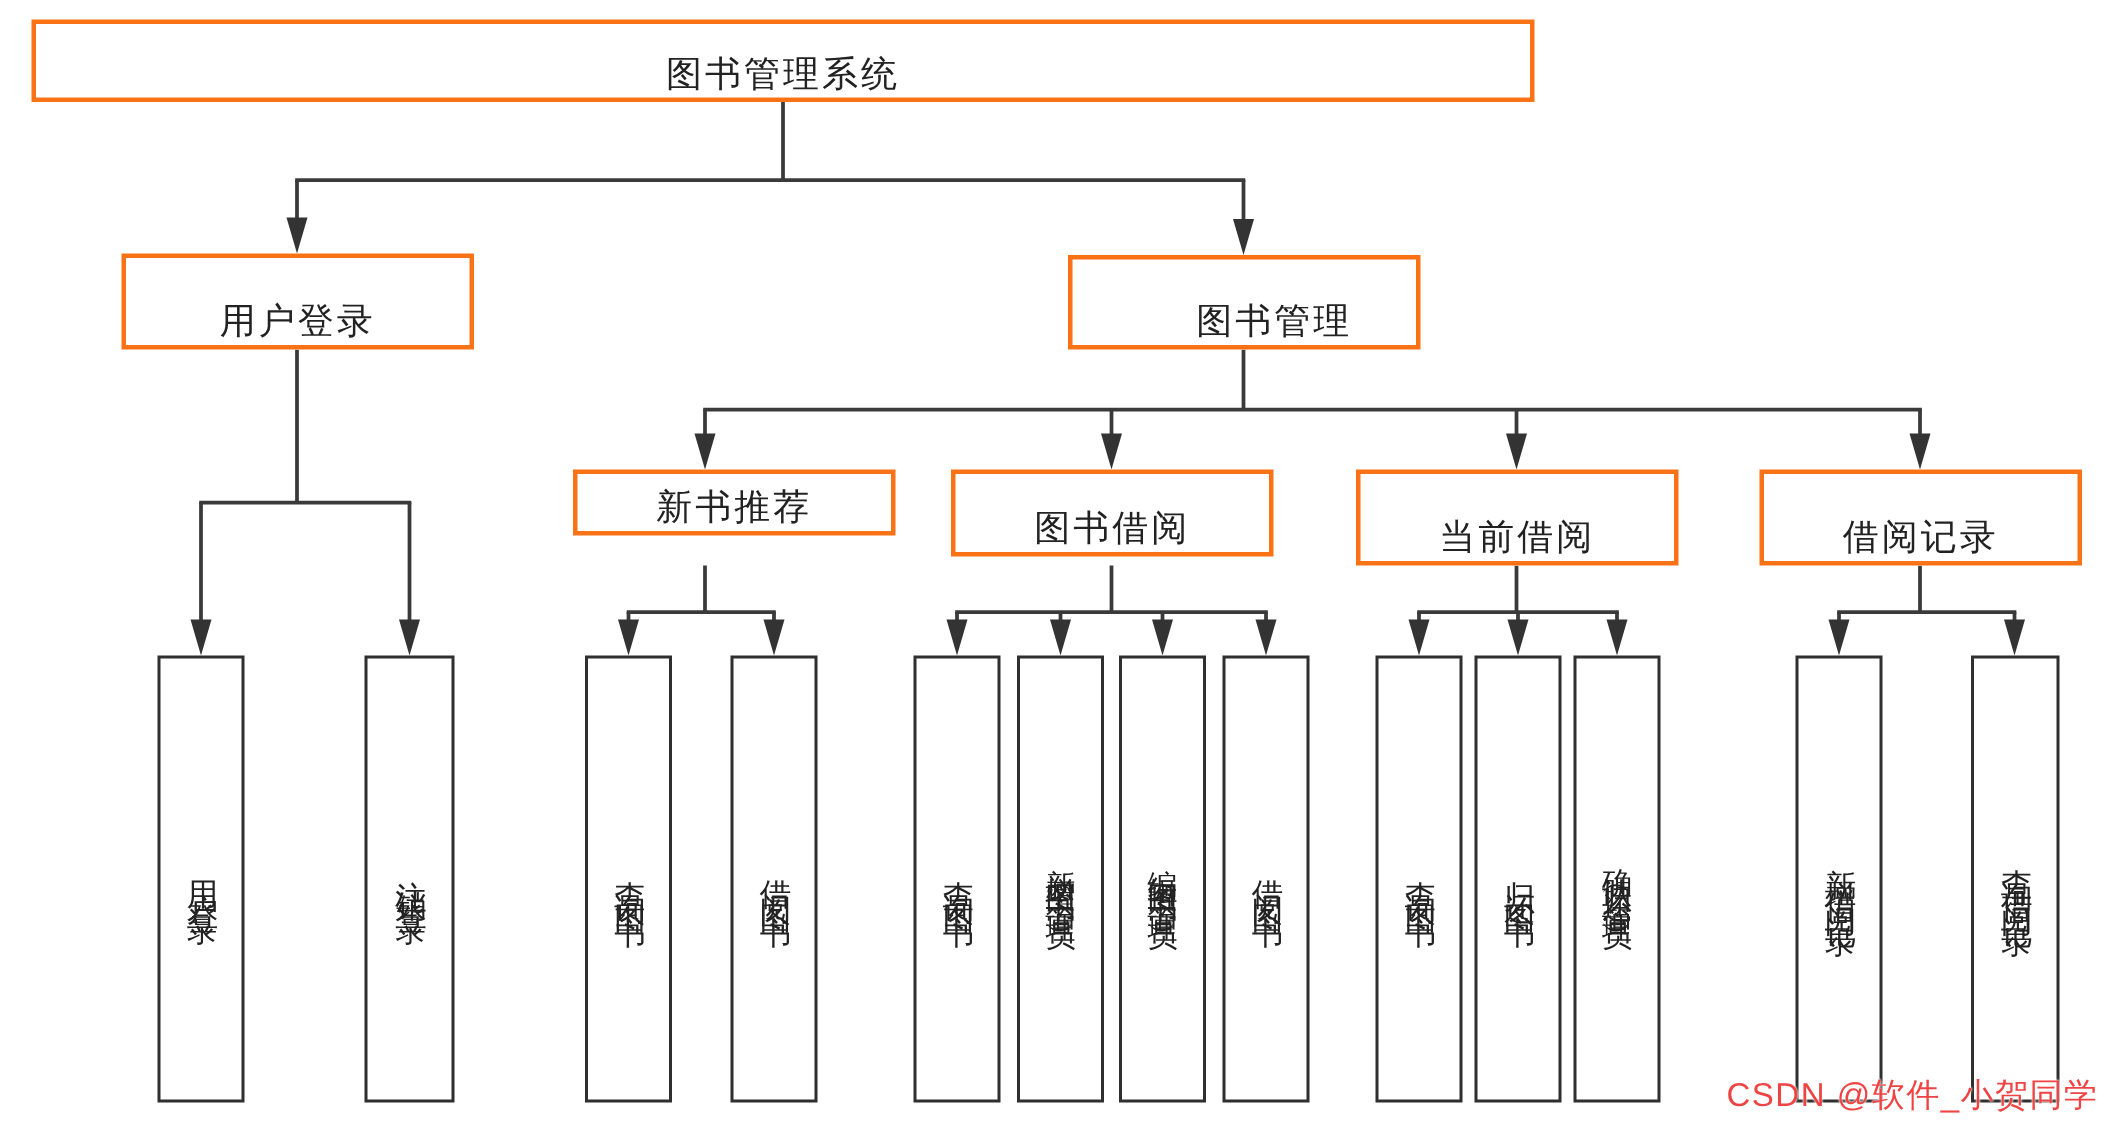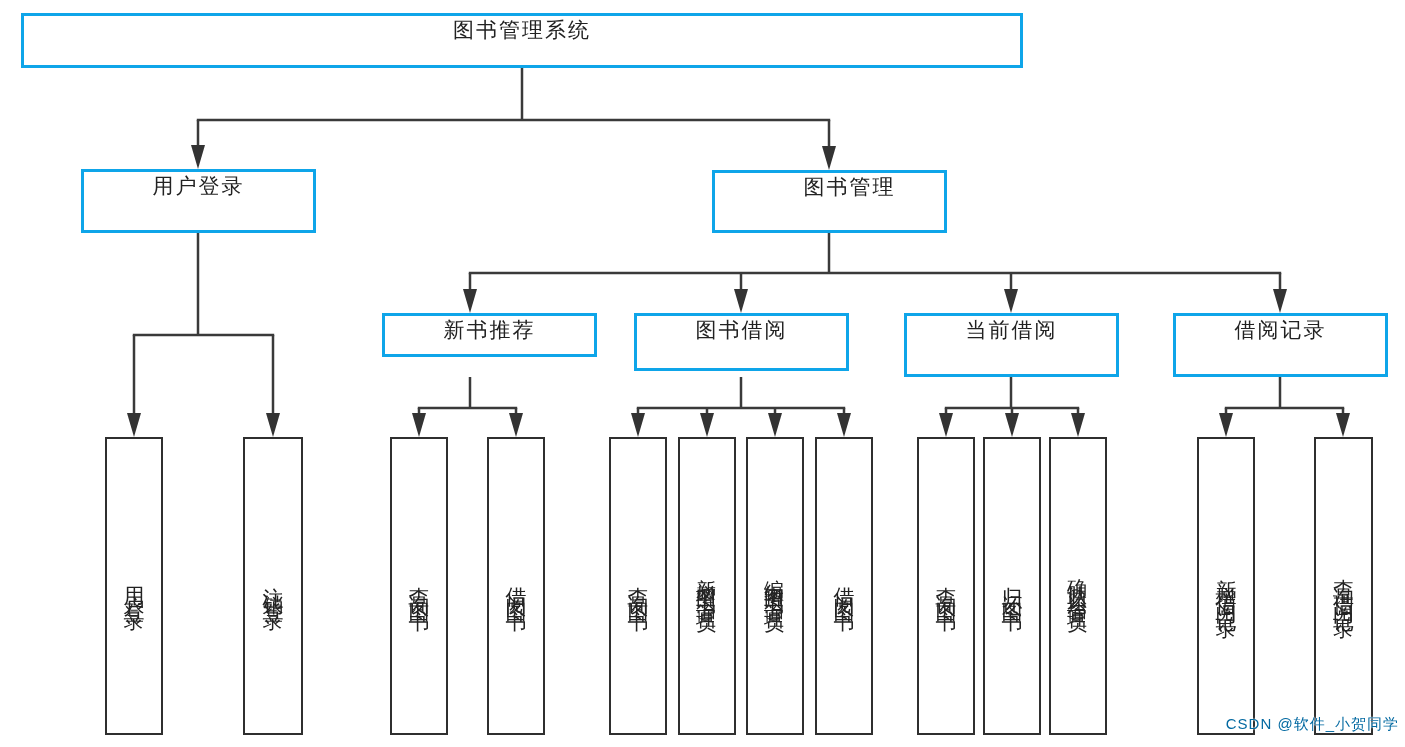--- a/index.html
+++ b/index.html
@@ -2,37 +2,37 @@
 <html><head>
 <meta charset="utf-8">
 <style>
   html,body{margin:0;padding:0;background:#ffffff;}
   .canvas{
     position:relative;width:1405px;height:747px;background:#ffffff;overflow:hidden;
     font-family:"Liberation Sans", sans-serif;color:#222222;
   }
   .wires{position:absolute;left:0;top:0;pointer-events:none;}
   .hbox{
-    position:absolute;box-sizing:border-box;border:3px solid #0ea5e9;background:#ffffff;
-    display:flex;align-items:flex-start;justify-content:center;
-    font-size:21px;letter-spacing:2px;color:#222222;z-index:2;
+    position:absolute;box-sizing:border-box;border:3px solid #f97316;background:#ffffff;
+    display:flex;align-items:flex-end;justify-content:center;
+    font-size:24px;letter-spacing:2px;color:#222222;z-index:2;
   }
   .vbox{
     position:absolute;box-sizing:border-box;border:2.5px solid #2f2f2f;background:#ffffff;
     top:437px;height:298px;width:58px;z-index:2;
   }
   .vbox .vtxt{
     position:absolute;left:50%;top:50%;transform:translate(-50%,-50%);
     writing-mode:vertical-rl;text-orientation:mixed;white-space:nowrap;
     font-size:21px;letter-spacing:8px;color:#222222;
   }
   .vbox.dense .vtxt{font-size:20px;letter-spacing:5px;}
   .watermark{
     position:absolute;right:6px;top:715px;z-index:3;
-    font-size:15px;color:#0369a1;letter-spacing:1px;
+    font-size:22px;color:#ef4444;letter-spacing:1px;
     text-shadow:0 0 2px #ffffff, 0 0 1px #ffffff;
   }
 </style>
 </head>
 <body>
 
 <div class="canvas">
 
   <svg class="wires" width="1405" height="747" viewBox="0 0 1405 747">
     <g stroke="#3a3a3a" stroke-width="2.5" fill="none">

